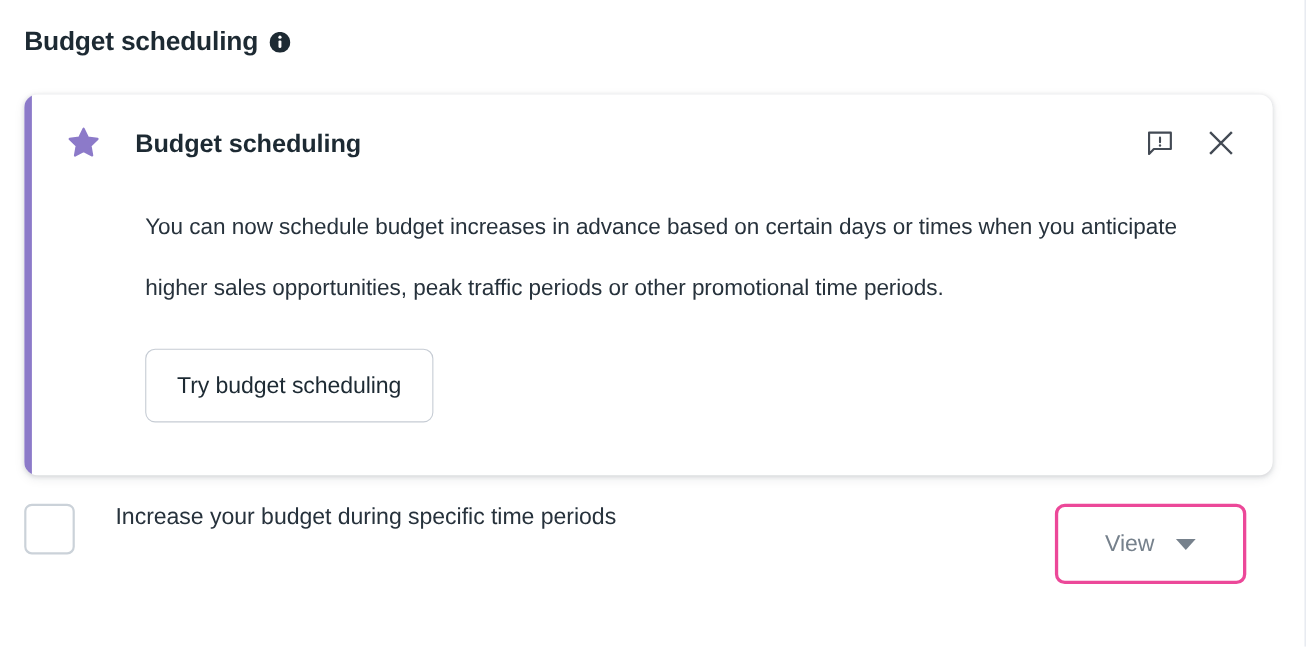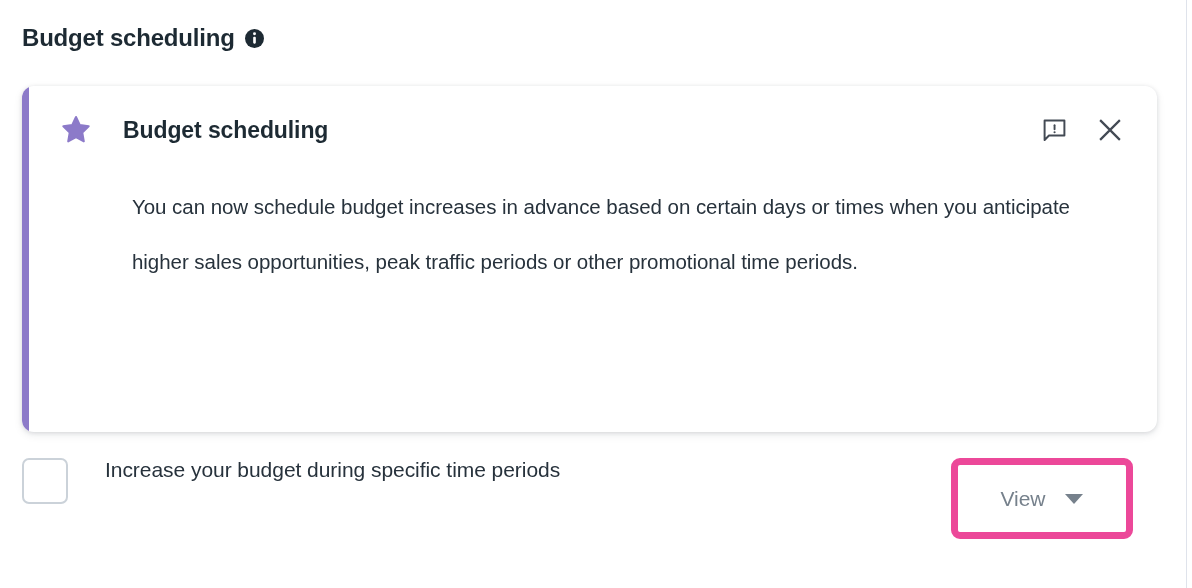--- a/index.html
+++ b/index.html
@@ -171,21 +171,21 @@
     margin-left: 37px;
     font-size: 21px;
     color: #27323c;
     letter-spacing: -0.05px;
   }
   .view-button {
     margin-left: auto;
     width: 168px;
     height: 67px;
     background: #ffffff;
-    border: 7px solid #ec4899;
+    border: 3px solid #ec4899;
     border-radius: 9px;
     display: flex;
     align-items: center;
     justify-content: center;
     gap: 20px;
     cursor: default;
   }
   .view-button-label {
     font-size: 21px;
     color: #76818c;
@@ -238,20 +238,21 @@
         <button class="icon-btn" aria-label="Close">
           <svg width="28" height="28" viewBox="0 0 24 24" aria-hidden="true">
             <path d="M4.2 4.2 L19.8 19.8 M19.8 4.2 L4.2 19.8" stroke="#434a54" stroke-width="1.9" stroke-linecap="square"></path>
           </svg>
         </button>
       </div>
     </div>
 
     <div class="promo-body">You can now schedule budget increases in advance based on certain days or times when you anticipate higher sales opportunities, peak traffic periods or other promotional time periods.</div>
 
+    <button class="promo-cta">Try budget scheduling</button>
   </div>
 </div>
 
 <div class="option-row">
   <div class="option-checkbox" role="checkbox" aria-checked="false"></div>
   <div class="option-label">Increase your budget during specific time periods</div>
 
   <div class="view-button">
     <span class="view-button-label">View</span>
     <span class="caret"></span>

